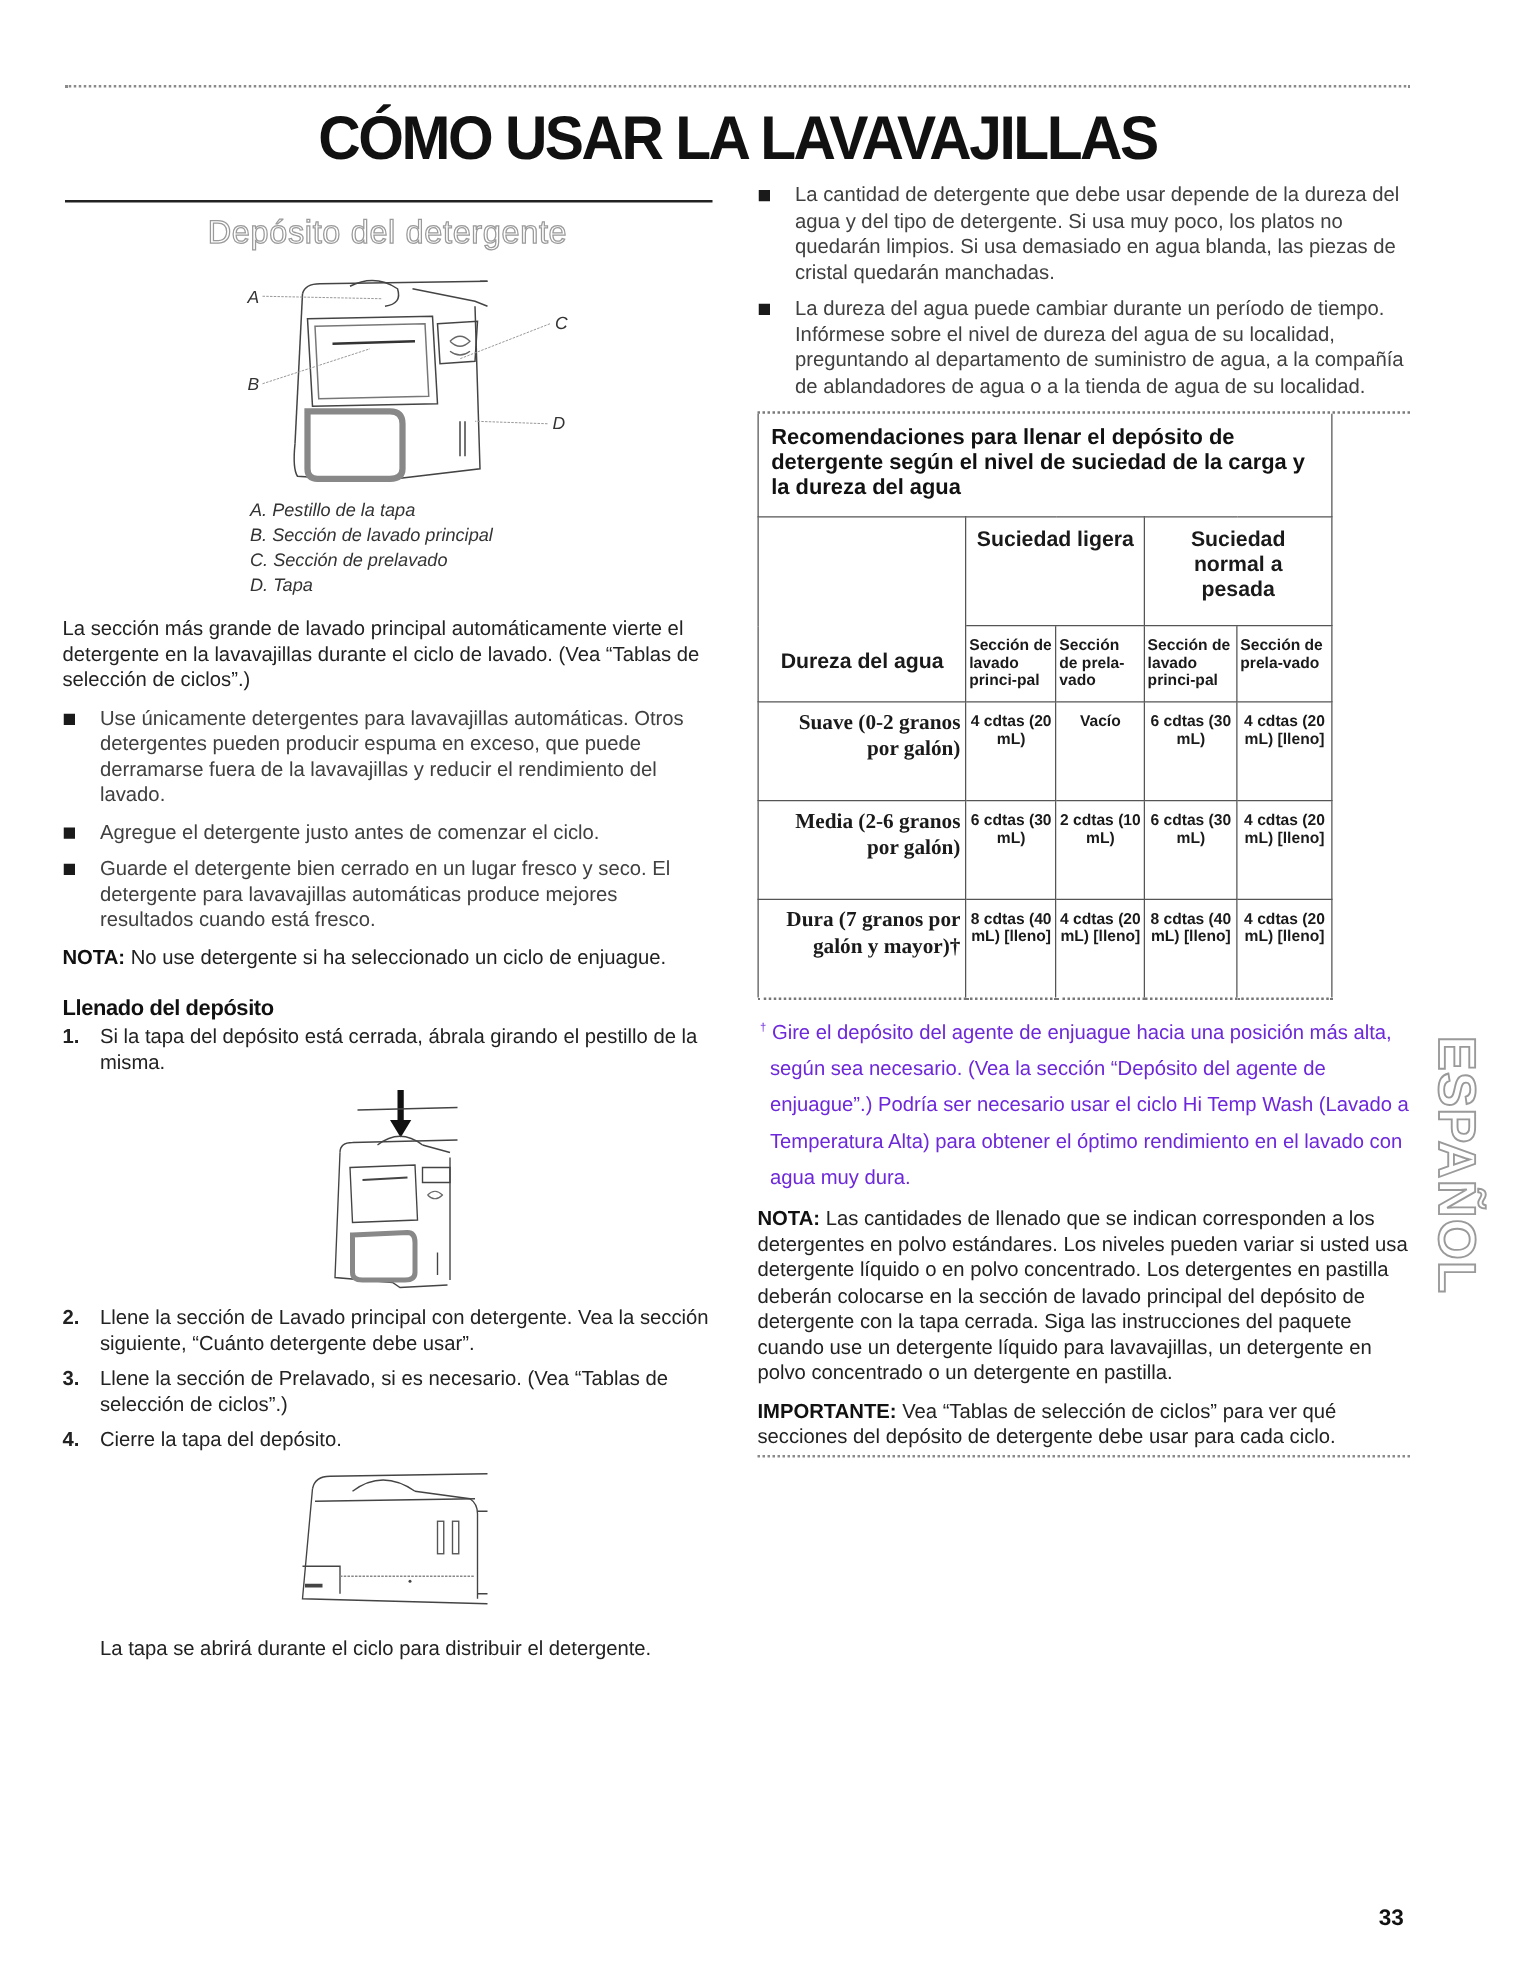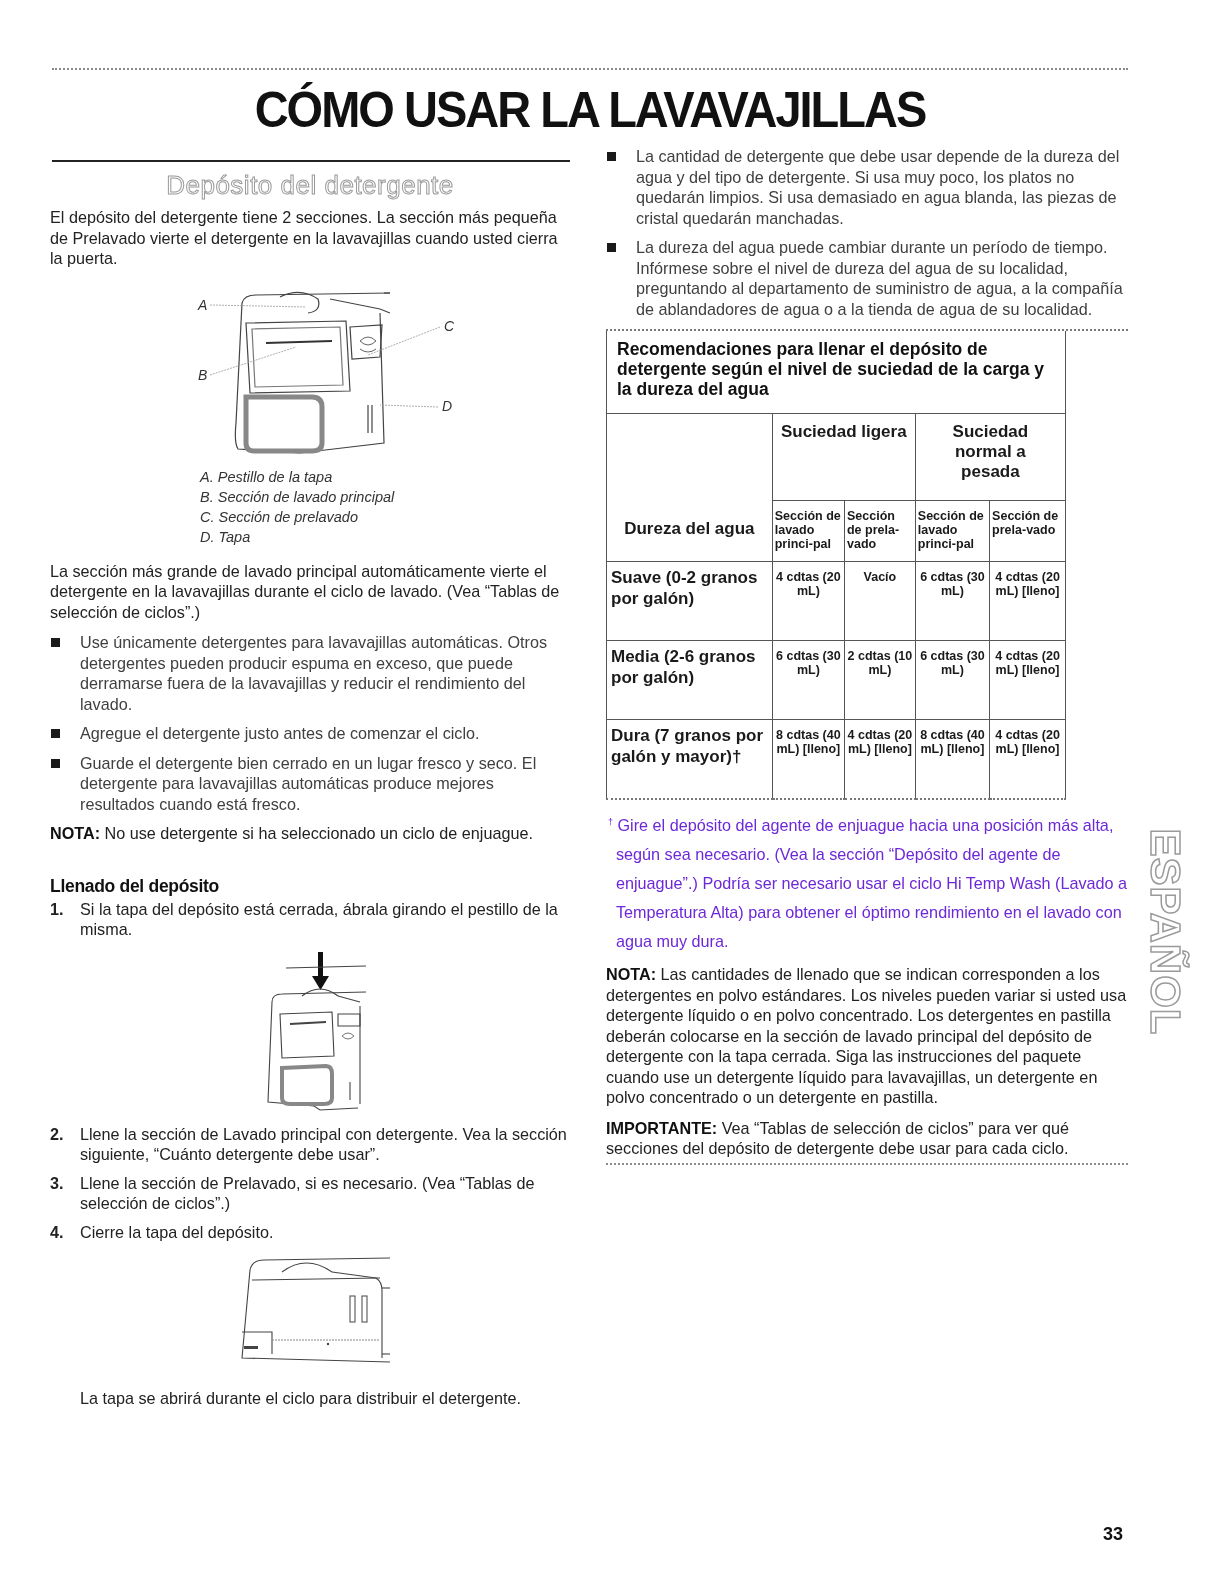--- a/index.html
+++ b/index.html
@@ -51,21 +51,21 @@
     border-collapse: collapse; width: 460px; font-family: "Liberation Sans", sans-serif;
   }
   table.rec td, table.rec th { border: 1.5px solid #555; padding: 0; vertical-align: top; }
   .rec .title-cell {
     font-size: 17.5px; font-weight: bold; line-height: 20px; text-align: left;
     padding: 8px 10px 14px 10px; color: #111; border-top: none;
   }
   .rec .grp { font-size: 17px; font-weight: bold; text-align: center; padding: 8px 4px 8px 4px; line-height: 20px; height: 70px; }
   .rec .sub { font-size: 12.5px; font-weight: bold; text-align: left; line-height: 14px; padding: 8px 2px 10px 2px; }
   .rec .hard-label { font-size: 17px; font-weight: bold; text-align: center; vertical-align: bottom; padding-bottom: 22px; }
-  .rec .hard { font-size: 17px; font-weight: bold; text-align: left; line-height: 20.5px; padding: 6px 4px 10px 4px; height: 62px; }
+  .rec .hard { font-size: 17px; font-weight: bold; text-align: right; line-height: 20.5px; padding: 6px 4px 10px 14px; height: 62px; font-family: Liberation Serif, serif; }
   .rec .val { font-size: 12.5px; font-weight: bold; text-align: center; line-height: 13.5px; padding: 9px 2px 4px 2px; }
   .rec tr.last td { border-bottom: 2px dotted #777; }
 
   .footnote { font-size: 16.2px; line-height: 29px; color: #6d28d9; padding-left: 10px; text-indent: -8px; margin: 8px 0 8px 0; }
   .footnote sup { font-size: 9px; vertical-align: 6px; }
   .right-bottom-rule { height: 0; border-top: 2px dotted #8a8a8a; width: 522px; margin-top: 4px; }
 
   .side-tab {
     position: absolute; left: 1140px; top: 812px; width: 50px; height: 240px;
   }
@@ -79,21 +79,20 @@
 </style>
 </head>
 <body>
 
 <div class="top-rule"></div>
 <div class="page-title">CÓMO USAR LA LAVAVAJILLAS</div>
 
 <div class="col-left">
   <div class="left-rule"></div>
   <div class="section-title">Depósito del detergente</div>
-  <p class="para">El depósito del detergente tiene 2 secciones. La sección más pequeña de Prelavado vierte el detergente en la lavavajillas cuando usted cierra la puerta.</p>
 
   <div class="figure" style="height:180px; margin-top:14px;">
     <svg width="520" height="180" viewBox="0 0 520 180">
       <g fill="none" stroke="#444" stroke-width="1.2">
         <path d="M192 20 Q194 12 206 12 L340 10"></path>
         <path d="M192 20 L186 140"></path>
         <path d="M196 40 L296 38 L300 108 L200 110 Z"></path>
         <path d="M202 46 L290 44 L293 102 L205 104 Z" stroke="#777"></path>
         <path d="M216 60 L282 58" stroke="#333" stroke-width="2"></path>
         <path d="M230 14 Q250 4 268 16 Q272 28 258 30"></path>
@@ -130,21 +129,21 @@
   </div>
 
   <p class="para">La sección más grande de lavado principal automáticamente vierte el detergente en la lavavajillas durante el ciclo de lavado. (Vea “Tablas de selección de ciclos”.)</p>
 
   <ul class="bullets">
     <li><span class="bullet"></span><span>Use únicamente detergentes para lavavajillas automáticas. Otros detergentes pueden producir espuma en exceso, que puede derramarse fuera de la lavavajillas y reducir el rendimiento del lavado.</span></li>
     <li><span class="bullet"></span><span>Agregue el detergente justo antes de comenzar el ciclo.</span></li>
     <li><span class="bullet"></span><span>Guarde el detergente bien cerrado en un lugar fresco y seco. El detergente para lavavajillas automáticas produce mejores resultados cuando está fresco.</span></li>
   </ul>
 
-  <p class="para note" style="margin-bottom:32px;"><strong>NOTA:</strong><span> No use detergente si ha seleccionado un ciclo de enjuague.</span></p>
+  <p class="para note" style="margin-bottom:20px;"><strong>NOTA:</strong><span> No use detergente si ha seleccionado un ciclo de enjuague.</span></p>
 
   <div class="subhead">Llenado del depósito</div>
   <ol class="steps">
     <li><span class="num">1.</span><span>Si la tapa del depósito está cerrada, ábrala girando el pestillo de la misma.</span></li>
   </ol>
 
   <div class="figure" style="height:160px; margin-top:12px; margin-bottom:12px;">
     <svg width="520" height="160" viewBox="0 0 520 160">
       <g fill="#111">
         <rect x="268" y="0" width="5" height="26"></rect>

